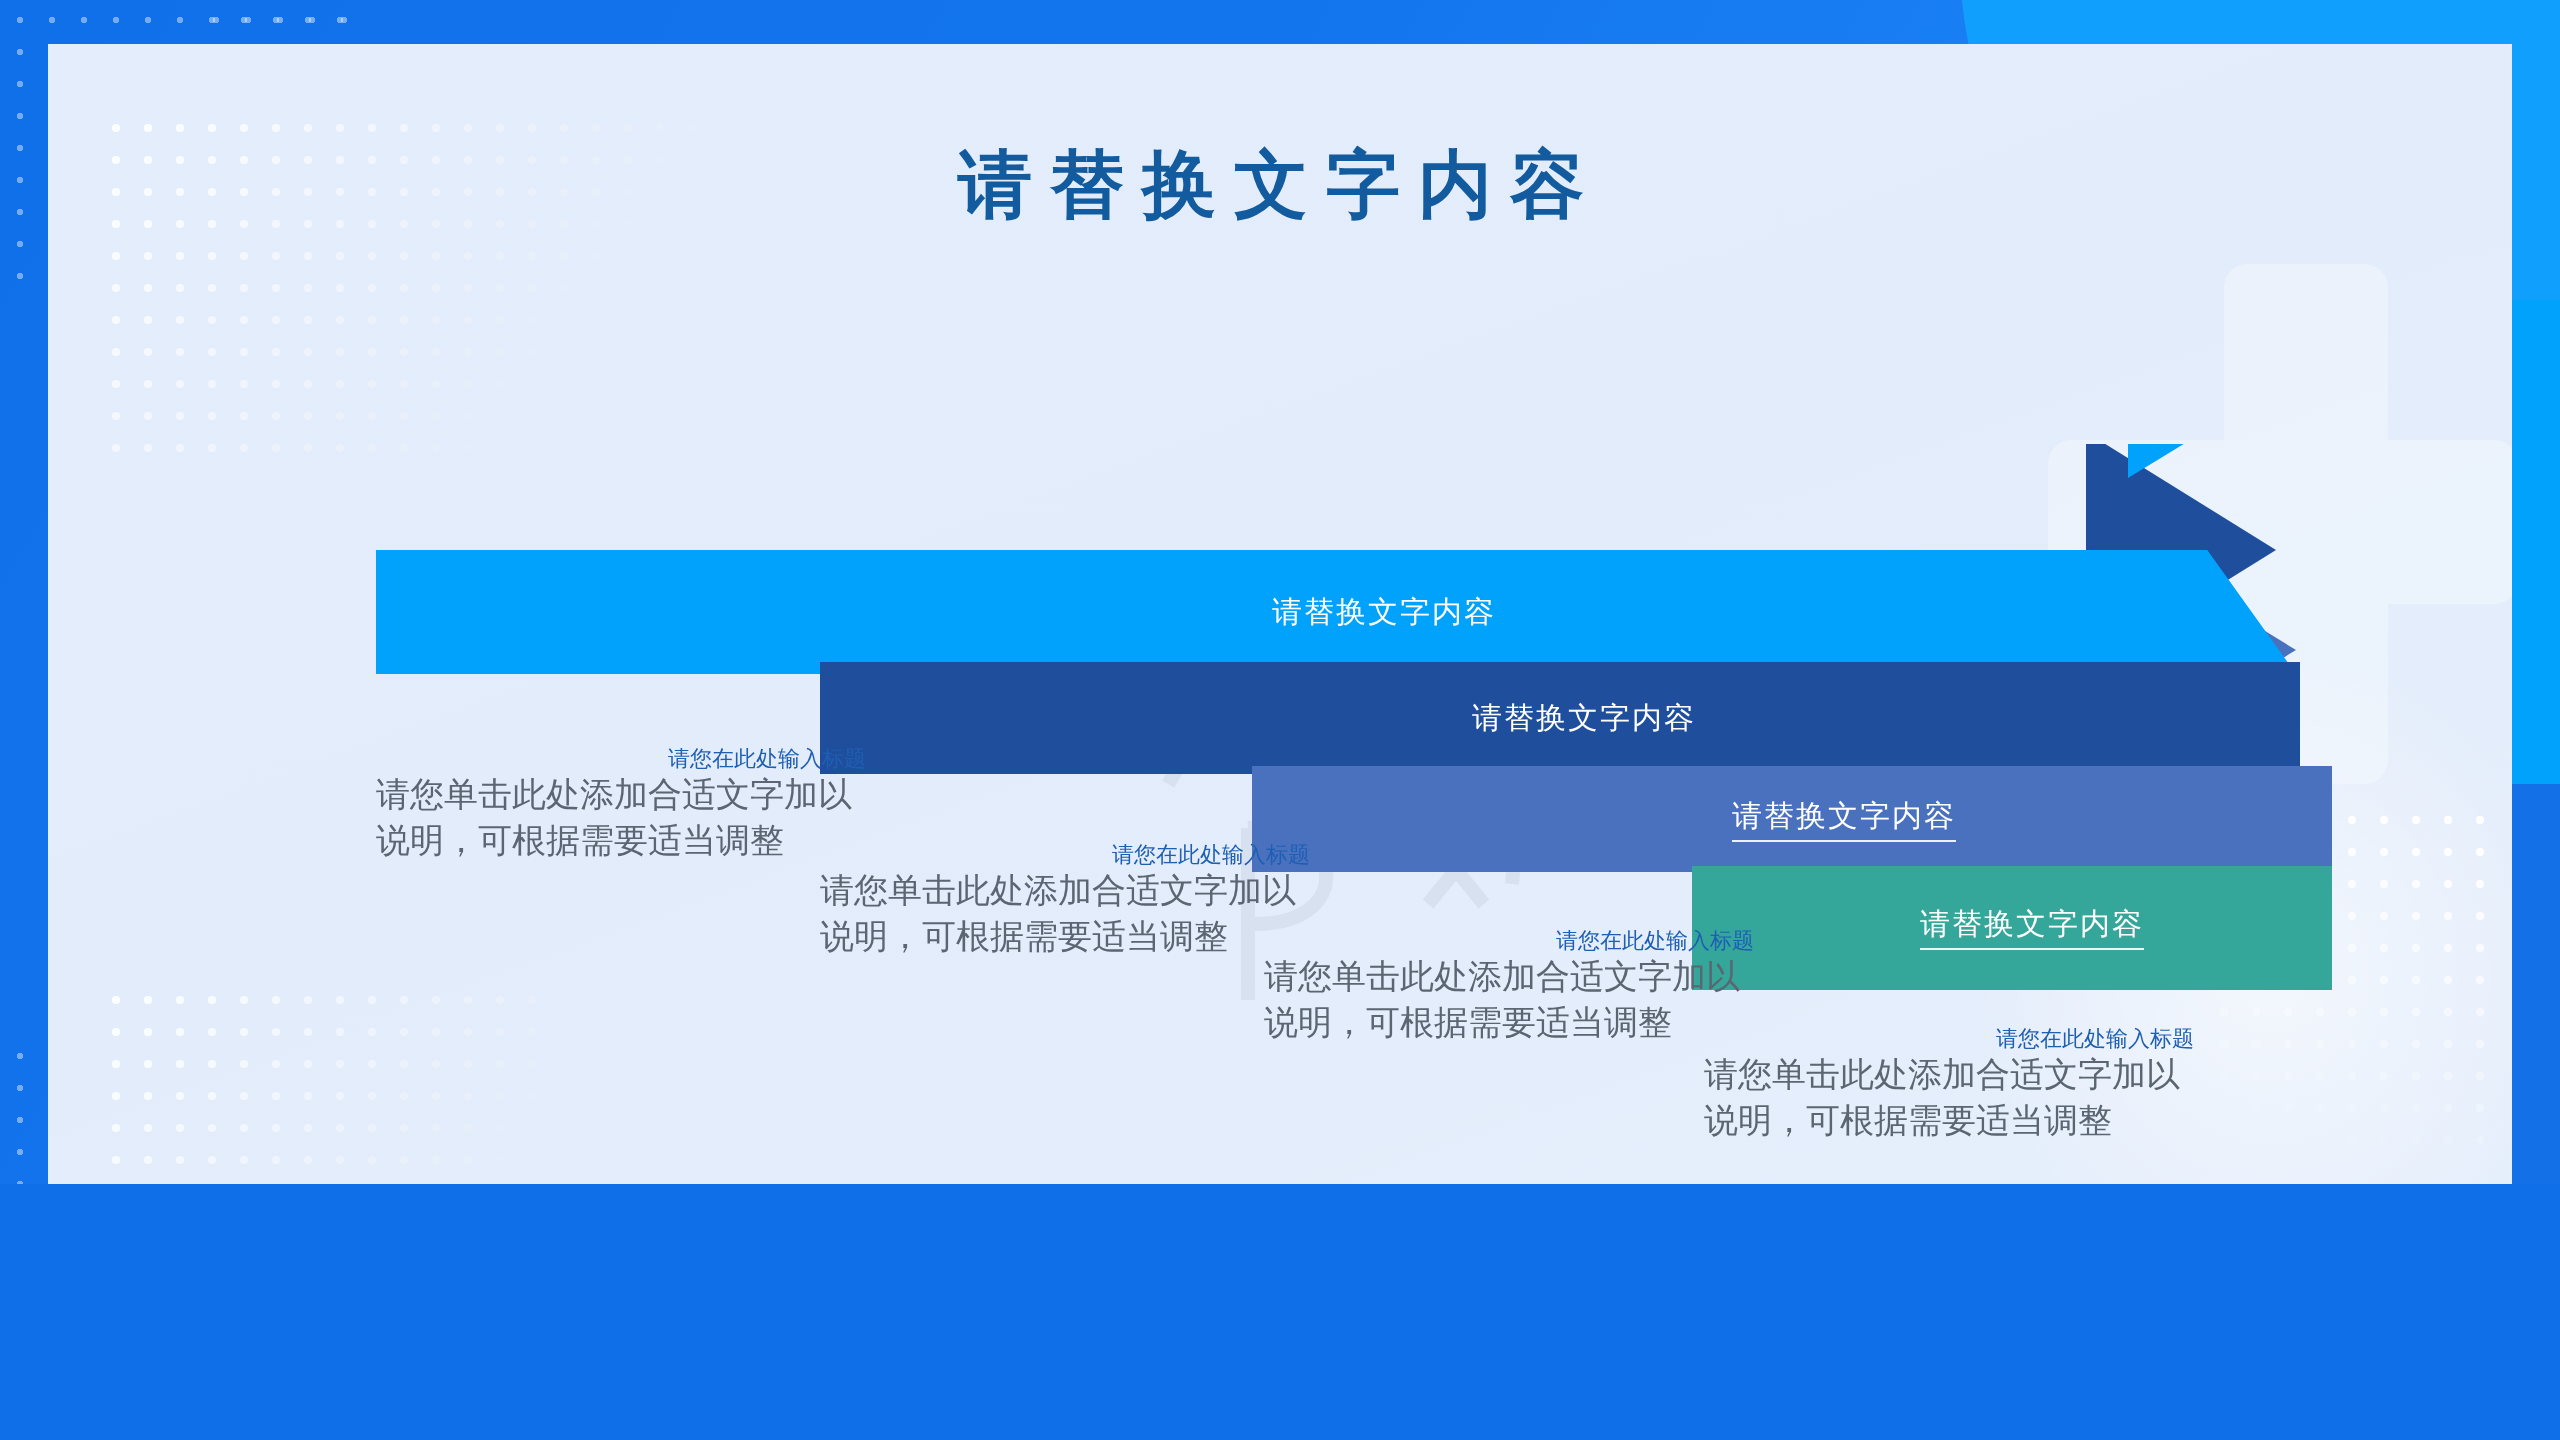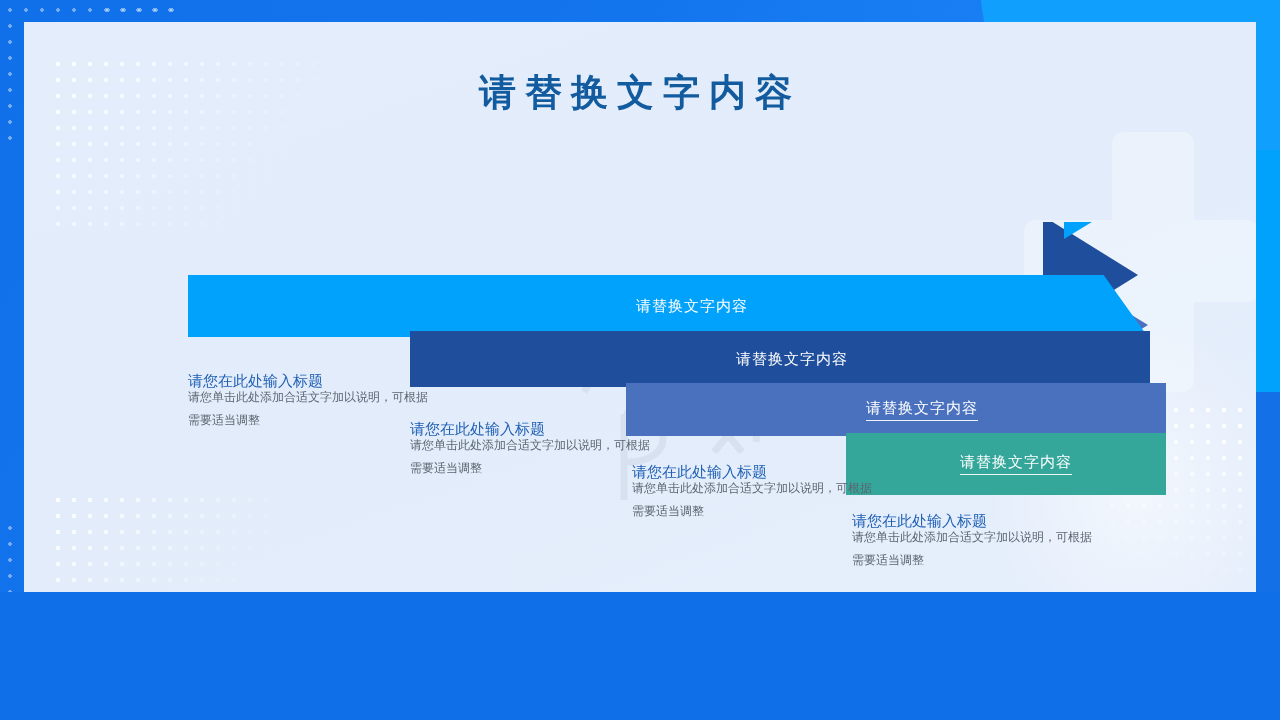--- a/index.html
+++ b/index.html
@@ -176,27 +176,28 @@
             background: #4A71BE; }
   #arrow4 { left: 822px; top: 411px; width: 320px; height: 62px;
             background: #35A79A; }
 
   
   .head { position: absolute; }
 
   
   .tblock { position: absolute; width: 245px; }
   .tblock .heading {
-    font-size: 15px;
+    font-size: 11px;
     color: #1E5FB4;
     line-height: 17px;
     white-space: nowrap;
+    text-align: right;
   }
   .tblock .body {
-    font-size: 12px;
+    font-size: 17px;
     color: #5A6672;
     line-height: 23px;
     margin-top: -3px;
   }
 
   #text1 { left: 164px; top: 350px; }
   #text2 { left: 386px; top: 398px; }
   #text3 { left: 608px; top: 441px; }
   #text4 { left: 828px; top: 490px; }
 </style>

